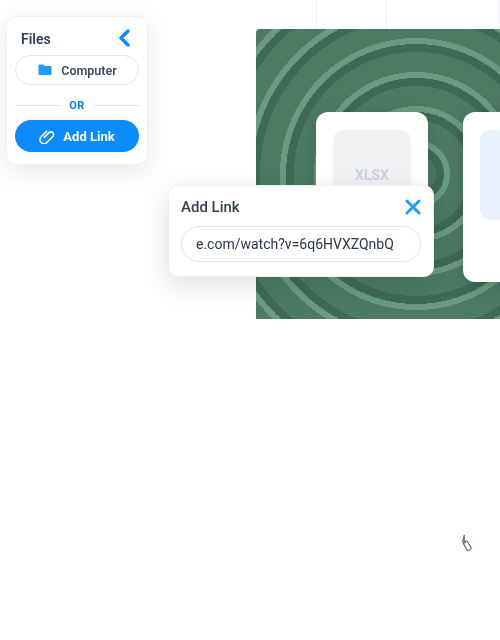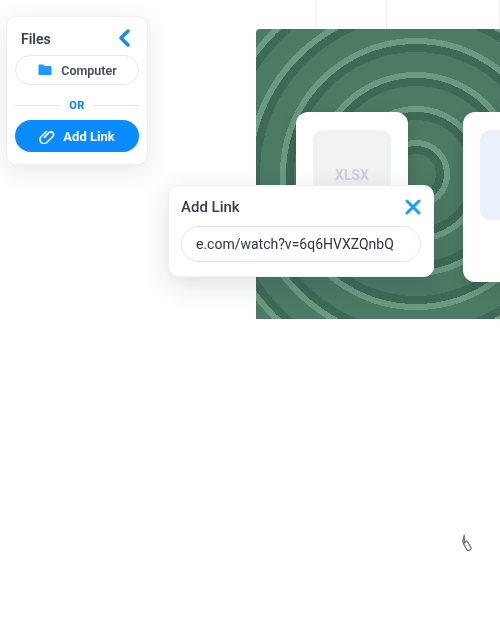--- a/index.html
+++ b/index.html
@@ -30,21 +30,21 @@
 
   
   .file-card {
     position: absolute;
     background: #fff;
     border-radius: 12px;
     box-shadow: 0 4px 16px rgba(0,0,0,0.15);
     display: flex; flex-direction: column; align-items: center;
   }
   .file-card.xlsx {
-    left: 296px; top: 112px; width: 112px; height: 132px;
+    left: 316px; top: 112px; width: 112px; height: 132px;
     padding-top: 18px;
   }
   .file-card.docx {
     left: 463px; top: 112px; width: 112px; height: 170px;
     padding-top: 18px;
   }
   .file-thumb {
     width: 78px; height: 90px; border-radius: 10px;
     display: flex; align-items: center; justify-content: center;
     font-weight: 700; font-size: 14px;

